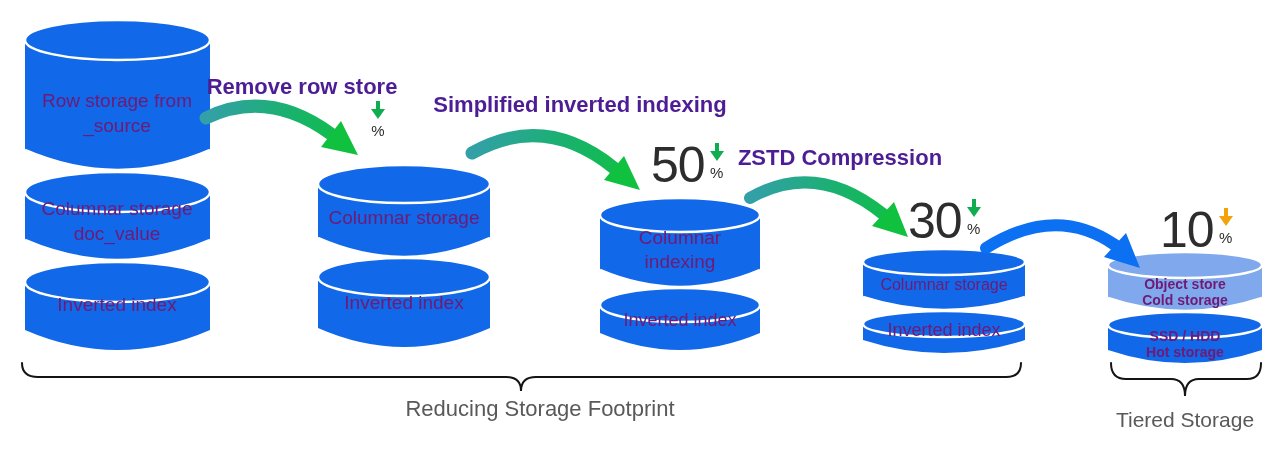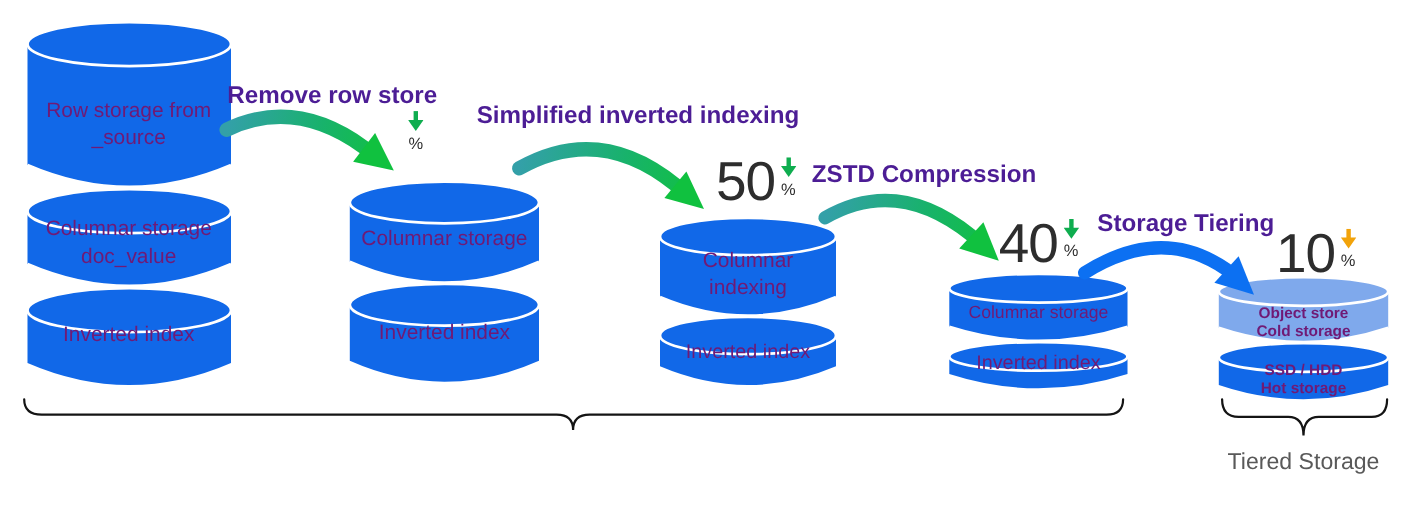--- a/index.html
+++ b/index.html
@@ -138,21 +138,20 @@
   <div class="cyl-text f18" style="left:944px;top:330px">Inverted index</div>
 
   <div class="cyl-text f14b" style="left:1185px;top:284px">Object store</div>
   <div class="cyl-text f14b" style="left:1185px;top:300px">Cold storage</div>
   <div class="cyl-text f14b" style="left:1185px;top:336px">SSD / HDD</div>
   <div class="cyl-text f14b" style="left:1185px;top:352px">Hot storage</div>
 
   <div class="t-label" style="left:302px;top:87px">Remove row store</div>
   <div class="t-label" style="left:580px;top:105px">Simplified inverted indexing</div>
   <div class="t-label" style="left:840px;top:158px">ZSTD Compression</div>
-  <div class="t-label" style="left:1078px;top:203px">Storage Tiering</div>
 
   <div class="pct" style="left:366px;top:98px">
     <span class="col">
       <svg width="14" height="19" viewBox="0 0 14 19">
         <rect x="5" y="0" width="4" height="9" fill="#0FAD4F"></rect>
           <polygon points="0,8 14,8 7,18" fill="#0FAD4F"></polygon>
       </svg>
       <span class="unit">%</span>
     </span>
   </div>
@@ -162,36 +161,37 @@
     <span class="col">
       <svg width="14" height="19" viewBox="0 0 14 19">
         <rect x="5" y="0" width="4" height="9" fill="#0FAD4F"></rect>
           <polygon points="0,8 14,8 7,18" fill="#0FAD4F"></polygon>
       </svg>
       <span class="unit">%</span>
     </span>
   </div>
 
   <div class="pct" style="left:908px;top:196px">
-    <span class="num">40</span>
+    <span class="num">30</span>
     <span class="col">
       <svg width="14" height="19" viewBox="0 0 14 19">
         <rect x="5" y="0" width="4" height="9" fill="#0FAD4F"></rect>
           <polygon points="0,8 14,8 7,18" fill="#0FAD4F"></polygon>
       </svg>
       <span class="unit">%</span>
     </span>
   </div>
 
   <div class="pct" style="left:1160px;top:205px">
     <span class="num">10</span>
     <span class="col">
       <svg width="14" height="19" viewBox="0 0 14 19">
         <rect x="5" y="0" width="4" height="9" fill="#F2A30A"></rect>
           <polygon points="0,8 14,8 7,18" fill="#F2A30A"></polygon>
       </svg>
       <span class="unit">%</span>
     </span>
   </div>
 
+  <div class="brace-label bl-22" style="left:540px;top:409px">Reducing Storage Footprint</div>
   <div class="brace-label bl-21" style="left:1185px;top:420px">Tiered Storage</div>
 
 </div>
 
 </body></html>

